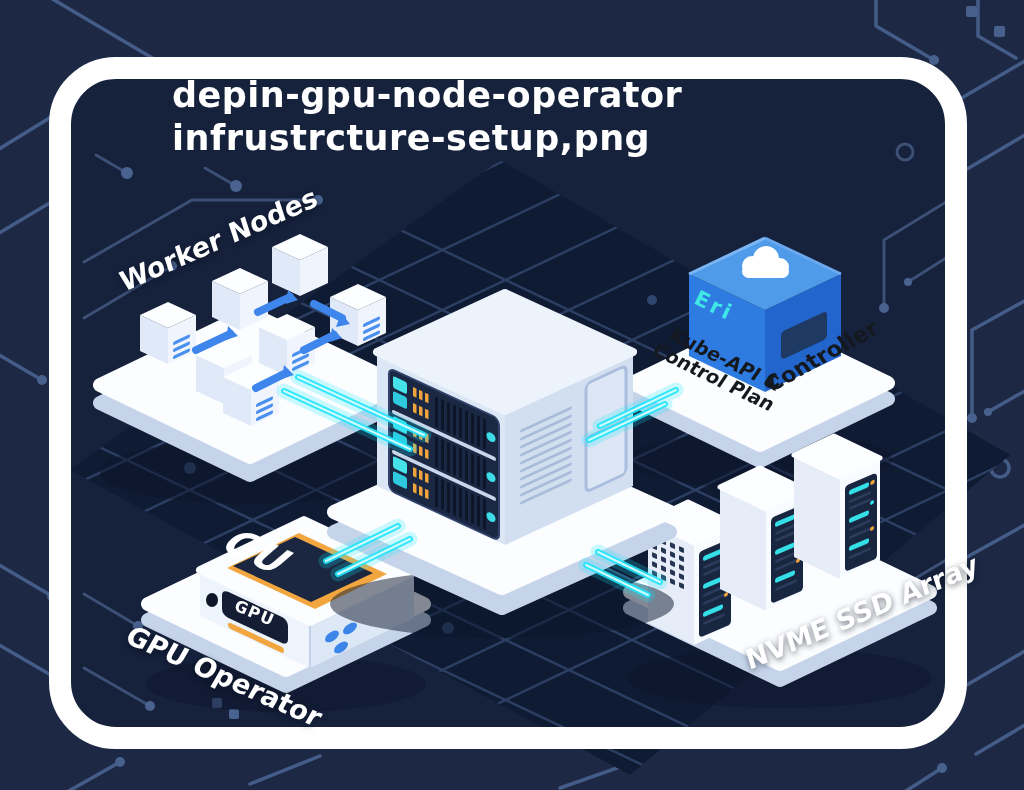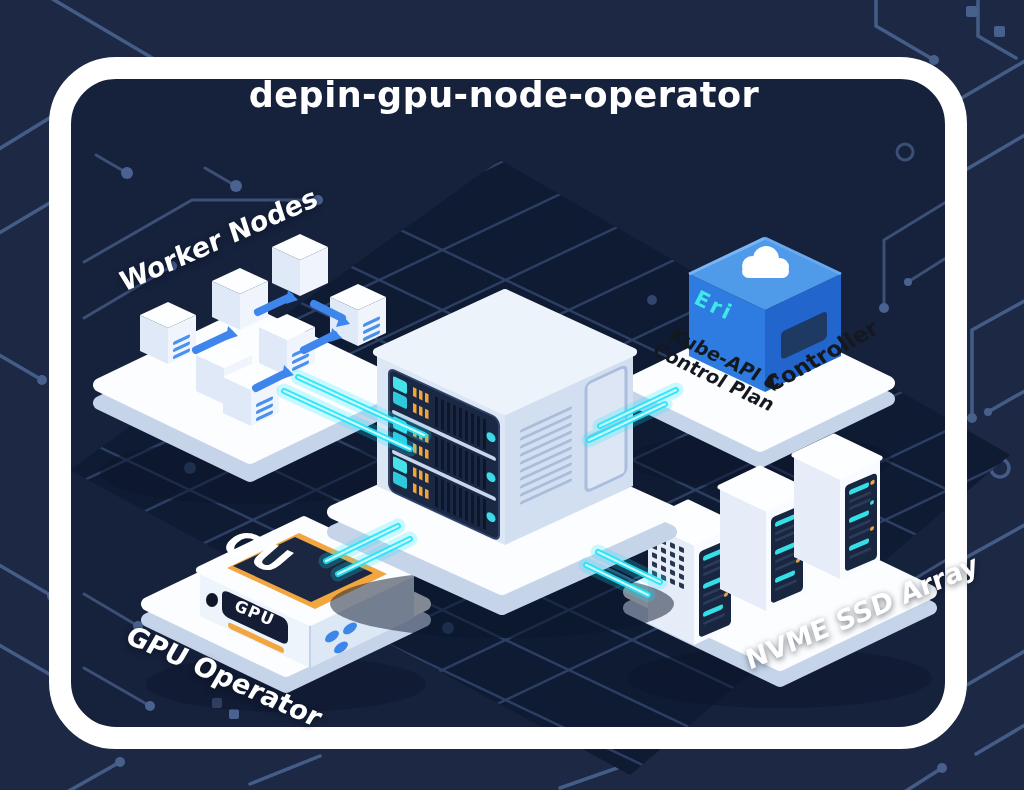--- a/index.html
+++ b/index.html
@@ -4,21 +4,21 @@
 <style>
   html,body{margin:0;padding:0;background:#0b1220;}
   .stage{position:relative;width:1024px;height:790px;overflow:hidden;
          background:#1d2944;font-family:"DejaVu Sans",sans-serif;}
   svg.art{position:absolute;left:0;top:0;}
   .beam-glow{stroke:#18e7ff;stroke-width:15;opacity:.22;fill:none;stroke-linecap:round;}
   .beam-mid{stroke:#21e4fa;stroke-width:6;opacity:.9;fill:none;stroke-linecap:round;}
   .beam-core{stroke:#d6fcff;stroke-width:2;opacity:.95;fill:none;stroke-linecap:round;}
   .lbl{position:absolute;font-weight:bold;color:#ffffff;white-space:nowrap;
        transform-origin:left top;text-shadow:0 2px 6px rgba(6,12,28,.55);}
-  .title{position:absolute;left:156px;top:74px;width:696px;text-align:center;
+  .title{position:absolute;left:172px;top:74px;width:696px;
          color:#ffffff;font-weight:bold;font-size:35px;line-height:1.24;letter-spacing:.5px;}
   .title div{white-space:nowrap;}
   .t-worker{left:116px;top:268px;font-size:27px;transform:rotate(-24deg) skewX(-6deg);}
   .t-gpu{left:136px;top:620px;font-size:27px;transform:rotate(24deg) skewX(-6deg);}
   .t-nvme{left:742px;top:646px;font-size:27px;transform:rotate(-23deg) skewX(-6deg);}
   .t-ctl-left{left:656px;top:314px;width:168px;text-align:center;font-size:19px;line-height:1.1;
               color:#14181f;transform:rotate(26deg) skewX(-8deg);text-shadow:none;}
   .t-ctl-right{left:760px;top:376px;font-size:22px;color:#14181f;
                transform:rotate(-29deg) skewX(6deg);text-shadow:none;}
   .t-glyph{left:701px;top:286px;font-size:21px;letter-spacing:3px;color:#3fe8e6;
@@ -347,20 +347,21 @@
     <use href="#beams" class="beam-glow"></use>
     <use href="#beams" class="beam-mid"></use>
     <use href="#beams" class="beam-core"></use>
   </g>
 
   <rect x="60" y="68" width="896" height="670" rx="56" fill="none" stroke="#ffffff" stroke-width="22"></rect>
 </svg>
 
 <div class="title">
   <div>depin-gpu-node-operator</div>
+  <div>infrustrcture-setup,png</div>
 </div>
 
 <div class="lbl t-worker">Worker Nodes</div>
 
 <div class="lbl t-ctl-left">
   <span style="display:block">Kube-API &amp;</span>
   <span style="display:block">Control Plan</span>
 </div>
 <div class="lbl t-ctl-right">Controller</div>
 <div class="lbl t-glyph">Eri</div>

